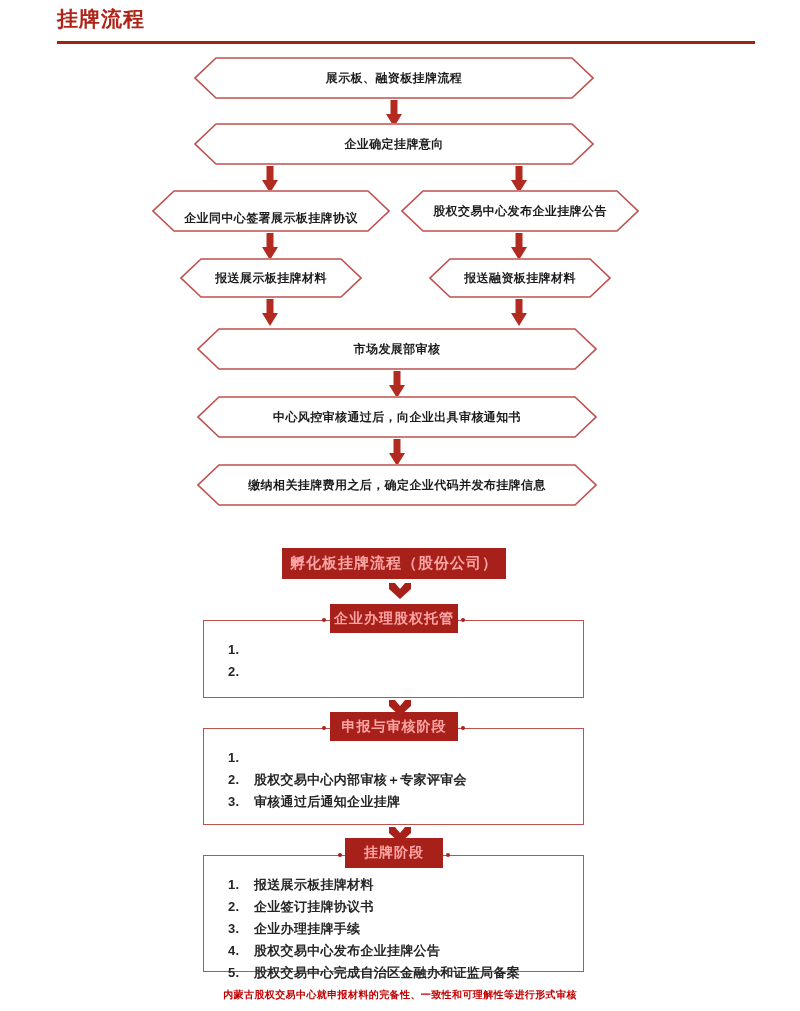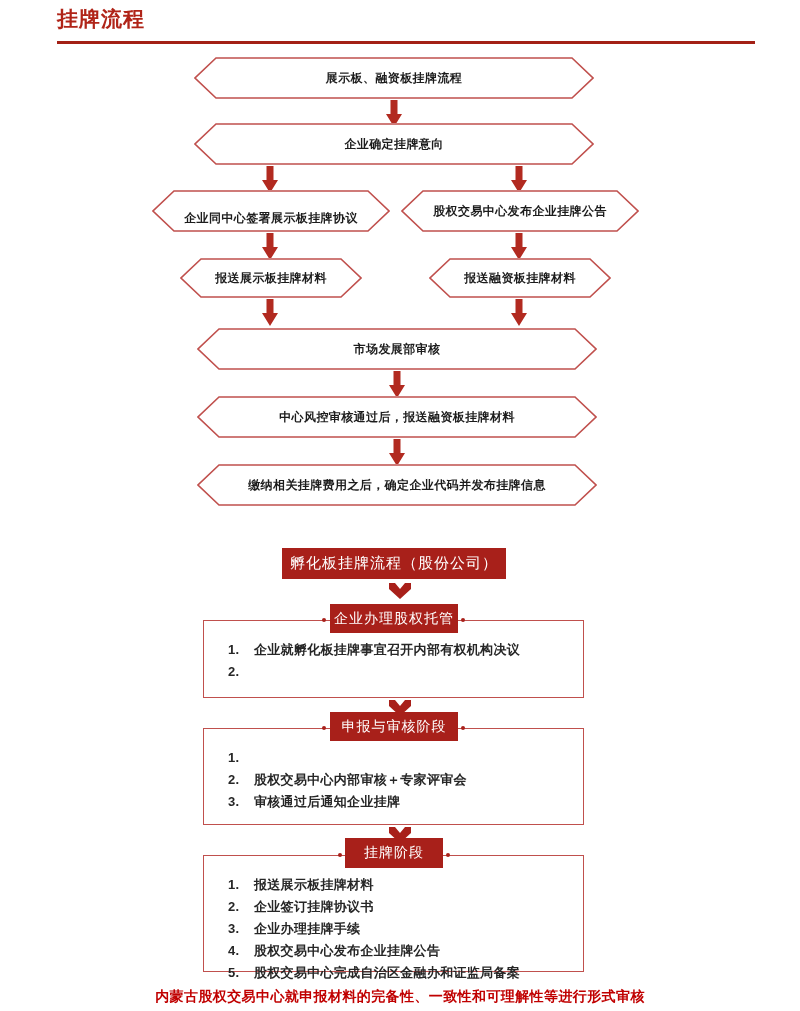--- a/index.html
+++ b/index.html
@@ -69,22 +69,22 @@
     width: 22px;
     height: 28px;
   }
   .arrow-down svg { display: block; }
 
   
   .stage-title {
     position: absolute;
     box-sizing: border-box;
     background: #A8201A;
-    color: #ffffff;
-    font-weight: normal;
+    color: #fca5a5;
+    font-weight: bold;
     font-size: 14px;
     letter-spacing: 1px;
     display: flex;
     align-items: center;
     justify-content: center;
     text-align: left;
     z-index: 5;
   }
   .stage-box {
     position: absolute;
@@ -138,21 +138,21 @@
   .chev svg { display: block; }
 
   
   #footer-note {
     position: absolute;
     left: 0;
     top: 988px;
     width: 800px;
     text-align: center;
     color: #C00000;
-    font-size: 14px;
+    font-size: 10px;
     font-weight: bold;
     letter-spacing: 0.4px;
   }
 </style>
 </head>
 <body>
 
 <div id="page-title">挂牌流程</div>
 <div id="title-rule"></div>
 
@@ -247,21 +247,21 @@
 <div class="arrow-down" style="left:386px; top:371px;">
   <svg width="22" height="28" viewBox="0 0 22 28">
       <path d="M7.5 0 h7 v14 h4.5 L11 27 L3 14 h4.5 Z" fill="#B22A20"></path>
     </svg>
 </div>
 
 <div class="hex" style="left:197px; top:396px; width:400px; height:42px;">
   <svg class="hex-shape" viewBox="0 0 400 42" preserveAspectRatio="none">
     <polygon points="22,1 378,1 399,21 378,41 22,41 1,21" fill="#ffffff" stroke="#C0504D" stroke-width="1.6"></polygon>
   </svg>
-  <span class="hex-label">中心风控审核通过后，报送融资板挂牌材料</span>
+  <span class="hex-label">中心风控审核通过后，向企业出具审核通知书</span>
 </div>
 
 <div class="arrow-down" style="left:386px; top:439px;">
   <svg width="22" height="28" viewBox="0 0 22 28">
       <path d="M7.5 0 h7 v14 h4.5 L11 27 L3 14 h4.5 Z" fill="#B22A20"></path>
     </svg>
 </div>
 
 <div class="hex" style="left:197px; top:464px; width:400px; height:42px;">
   <svg class="hex-shape" viewBox="0 0 400 42" preserveAspectRatio="none">
@@ -284,21 +284,20 @@
 <div class="conn" style="left:203px; top:620px; width:121px;"></div>
 <div class="conn" style="left:463px; top:620px; width:121px;"></div>
 <div class="conn-dot" style="left:322px; top:618px;"></div>
 <div class="conn-dot" style="left:461px; top:618px;"></div>
 <div class="stage-title" style="left:330px; top:604px; width:128px; height:29px;">
   <span>企业办理股权托管</span>
 </div>
 <ul class="stage-list" style="left:228px; top:639px; width:350px;">
   <li>
     <span class="num">1.</span>
-    <span>企业就孵化板挂牌事宜召开内部有权机构决议</span>
   </li>
   <li>
     <span class="num">2.</span>
   </li>
 </ul>
 
 <div class="chev" style="left:389px; top:700px;">
   <svg width="22" height="16" viewBox="0 0 22 16">
       <path d="M0 0 h6 l5 6 l5 -6 h6 v6 l-11 10 L0 6 Z" fill="#A8201A"></path>
     </svg>

